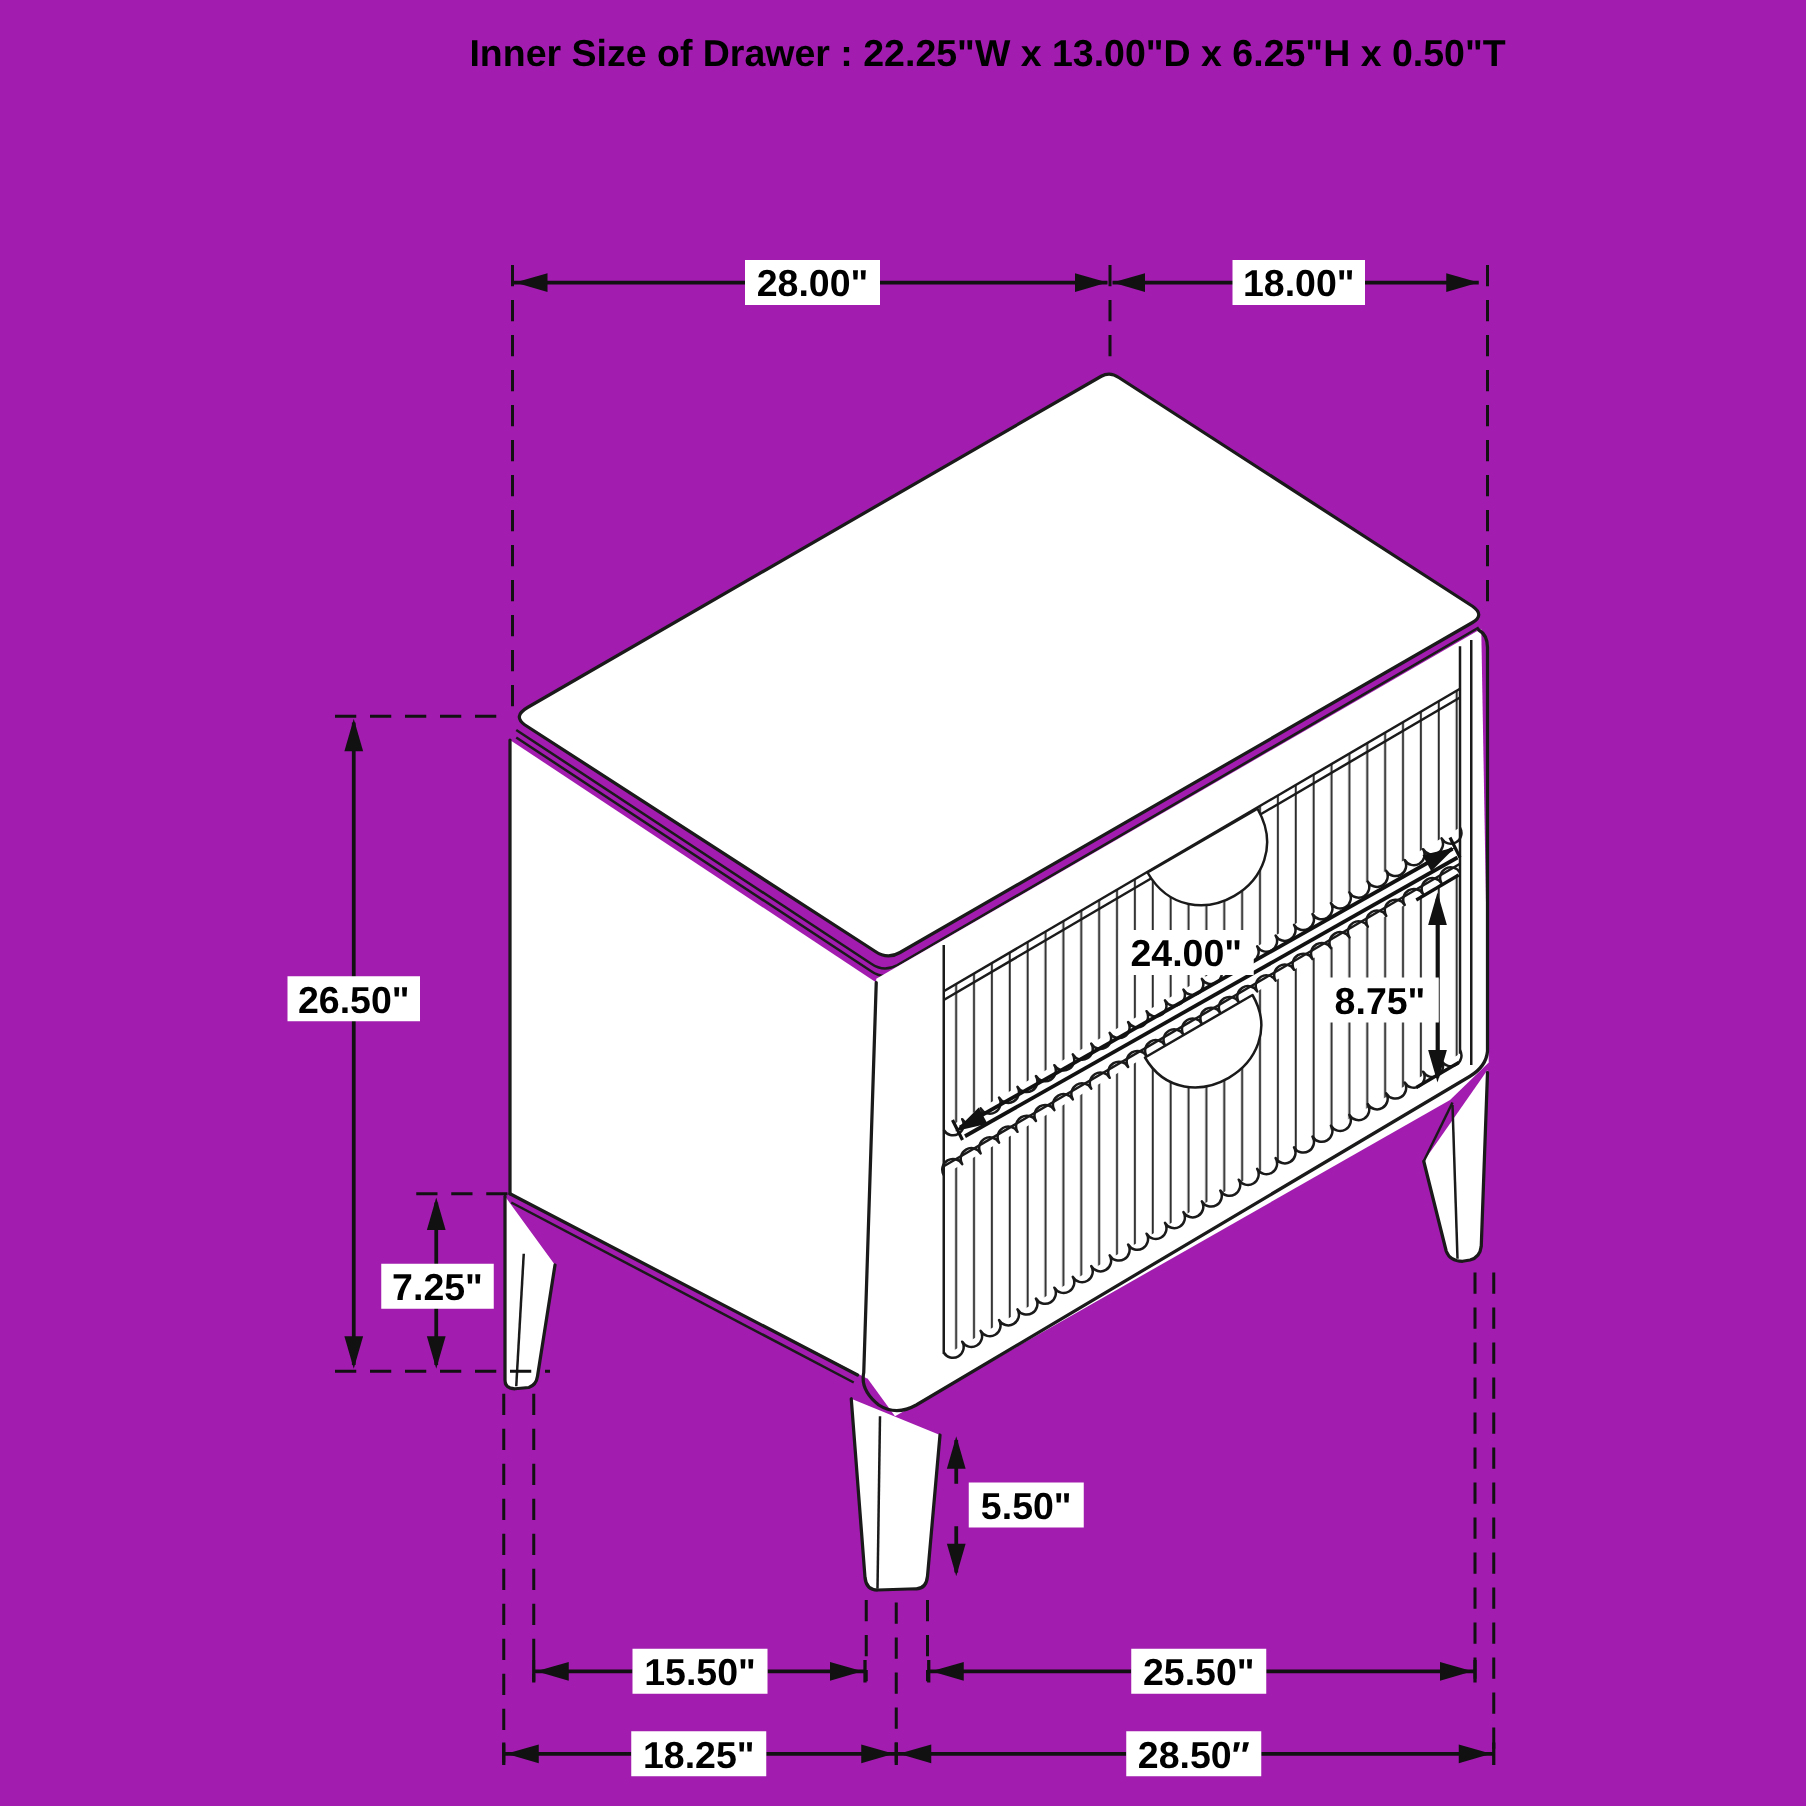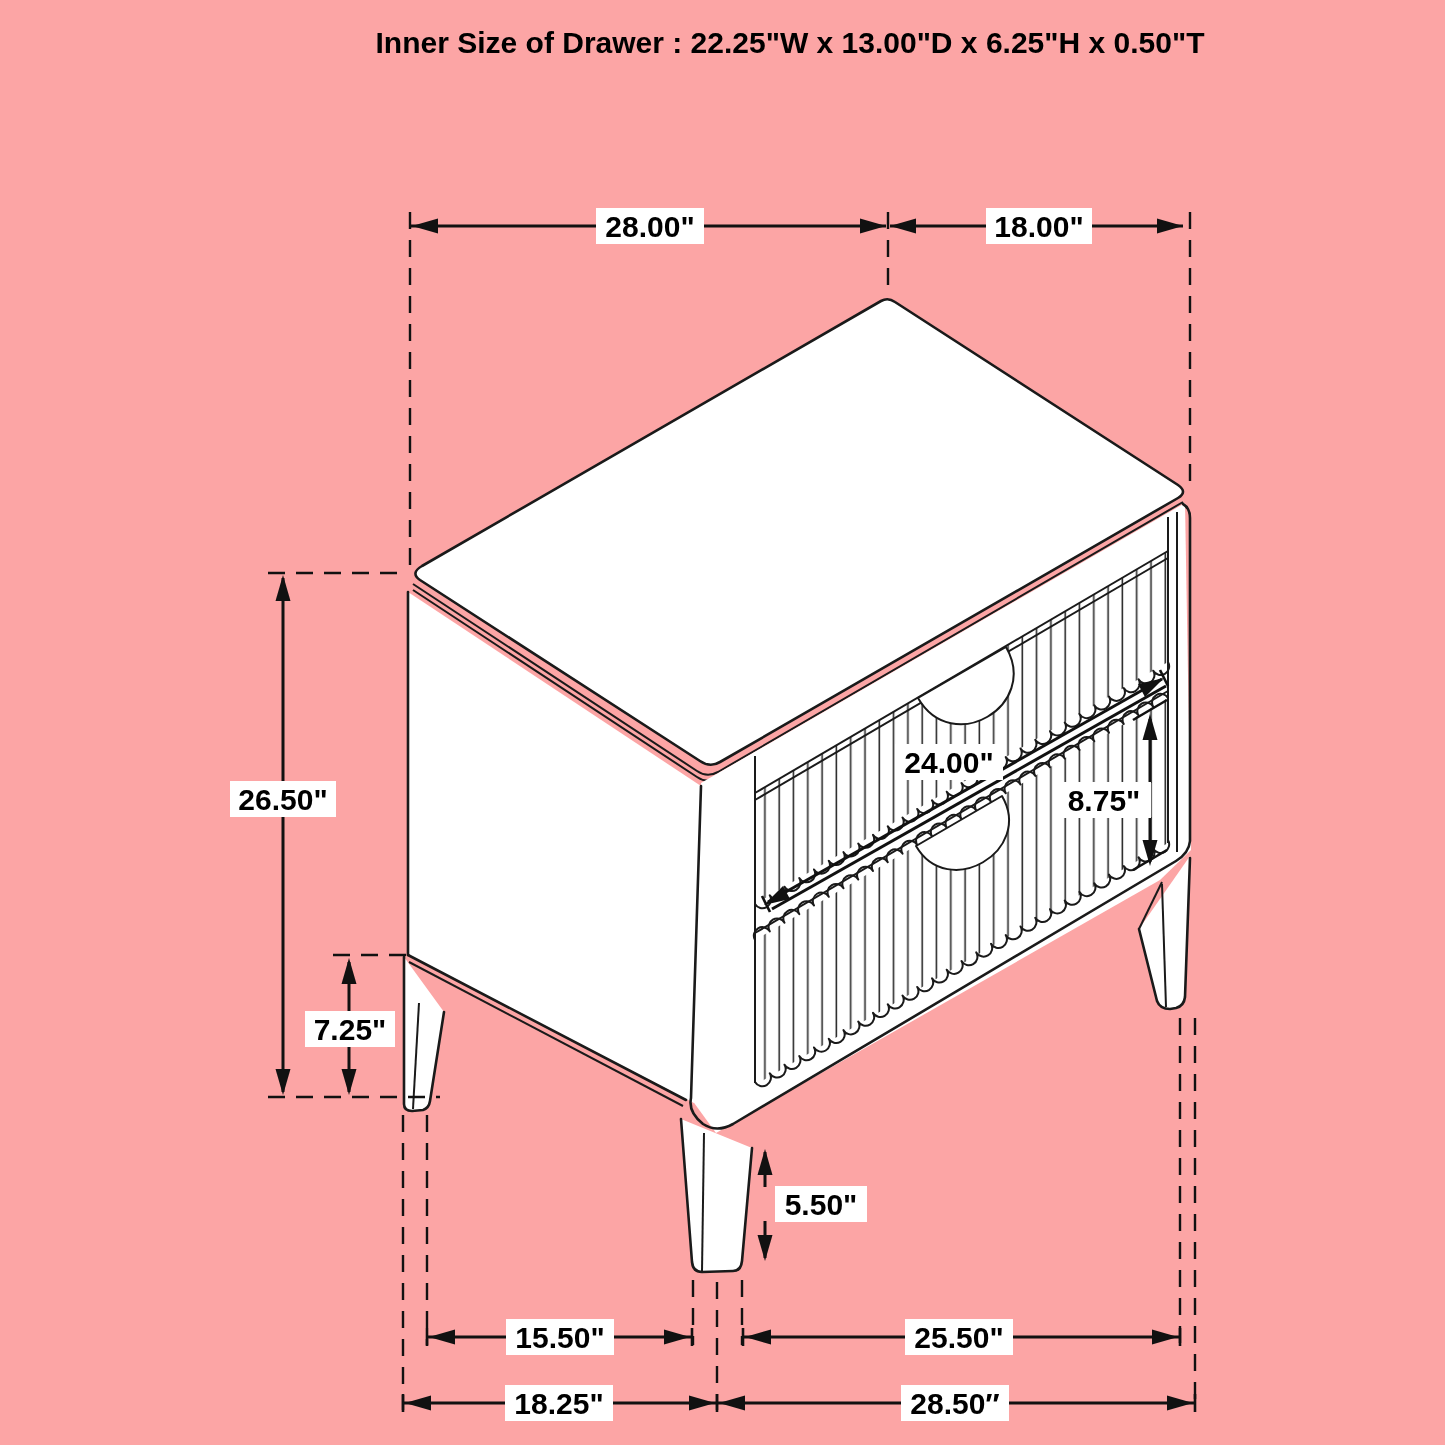--- a/index.html
+++ b/index.html
@@ -1,16 +1,16 @@
 <!DOCTYPE html>
 <html><head>
 <meta charset="utf-8">
 <style>
   html,body{margin:0;padding:0;background:#ffffff;}
-  .stage{position:relative;width:1445px;height:1445px;background:#fca5a5;overflow:hidden;text-decoration:underline;}
+  .stage{position:relative;width:1445px;height:1445px;background:#a21caf;overflow:hidden;text-decoration:underline;}
   svg{display:block;}
   .ol{fill:none;stroke:#1a1a1a;stroke-width:2.6;stroke-linejoin:round;stroke-linecap:round;}
   .thin{fill:none;stroke:#1a1a1a;stroke-width:2;stroke-linejoin:round;}
   .fw{fill:#ffffff;stroke:none;}
   .dimln{fill:none;stroke:#111111;stroke-width:3;stroke-linecap:butt;}
   .tick{fill:none;stroke:#111111;stroke-width:2.6;}
   .dash{fill:none;stroke:#111111;stroke-width:2.4;stroke-dasharray:17 11;}
   .ah{fill:#111111;stroke:none;}
   .lbl-bg{fill:#ffffff;stroke:none;}
   text.dl{font-family:"Liberation Sans","DejaVu Sans",sans-serif;font-weight:bold;font-size:30px;fill:#000;text-anchor:middle;}

